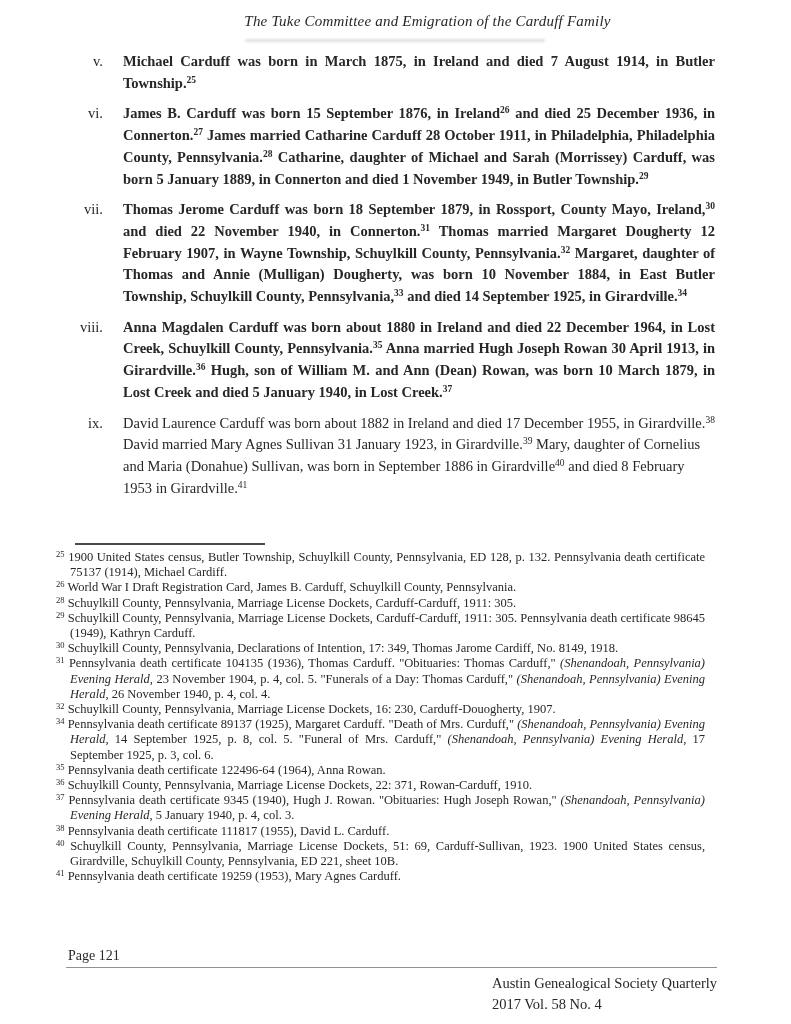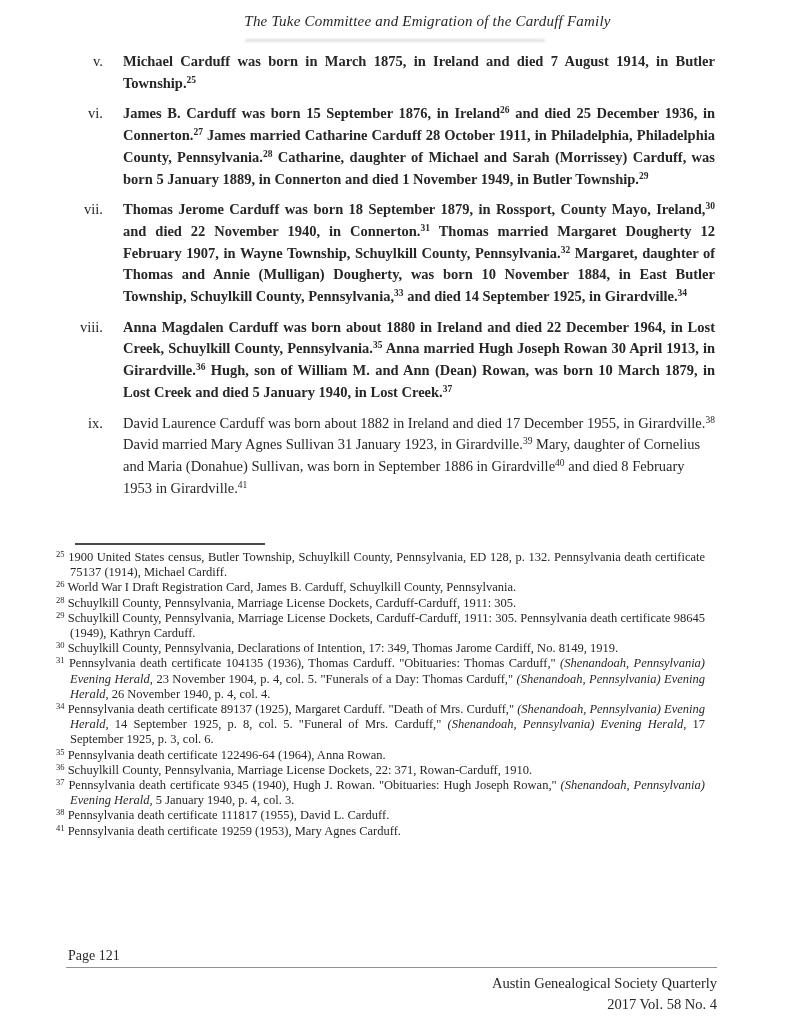--- a/index.html
+++ b/index.html
@@ -22,21 +22,21 @@
   .itext.justify{text-align:justify;font-weight:bold;}
   .itext.left{text-align:left;}
   sup.bsup{font-size:9.5px;line-height:0;position:relative;top:-5px;vertical-align:baseline;}
   .fn-separator{position:absolute;top:543px;left:75px;width:190px;height:0;border-top:2px solid #4a4a4a;}
   .footnotes{position:absolute;top:550px;left:56px;width:649px;font-size:12.5px;line-height:15.2px;}
   .footnote{margin:0;padding-left:14px;text-indent:-14px;text-align:justify;}
   sup.fnum{font-size:8.5px;line-height:0;position:relative;top:-4px;vertical-align:baseline;}
   .it{font-style:italic;}
   .page-label{position:absolute;top:948px;left:68px;font-size:14px;}
   .footer-rule{position:absolute;top:967px;left:66px;width:651px;height:0;border-top:1.5px solid #8f9484;}
-  .journal{position:absolute;top:973px;right:74px;text-align:right;font-size:14.5px;line-height:20.5px;margin-left:22px;}
+  .journal{position:absolute;top:973px;right:74px;font-size:14.5px;line-height:20.5px;margin-left:22px;}
 </style>
 </head>
 <body>
 
 <div class="page">
   <div class="title">The Tuke Committee and Emigration of the Carduff Family</div>
   <div class="title-artifact"></div>
 
   <ol class="items" id="items">
       <li class="item">
@@ -60,27 +60,29 @@
         <div class="itext left"><span>David Laurence Carduff was born about 1882 in Ireland and died 17 December 1955, in Girardville.</span><sup class="bsup">38</sup><span> David married Mary Agnes Sullivan 31 January 1923, in Girardville.</span><sup class="bsup">39</sup><span> Mary, daughter of Cornelius and Maria (Donahue) Sullivan, was born in September 1886 in Girardville</span><sup class="bsup">40</sup><span> and died 8 February 1953 in Girardville.</span><sup class="bsup">41</sup></div>
       </li>
     </ol>
 
   <div class="fn-separator"></div>
   <div class="footnotes" id="footnotes">
       <p class="footnote"><sup class="fnum">25</sup> <span>1900 United States census, Butler Township, Schuylkill County, Pennsylvania, ED 128, p. 132. Pennsylvania death certificate 75137 (1914), Michael Cardiff.</span></p>
       <p class="footnote"><sup class="fnum">26</sup> <span>World War I Draft Registration Card, James B. Carduff, Schuylkill County, Pennsylvania.</span></p>
       <p class="footnote"><sup class="fnum">28</sup> <span>Schuylkill County, Pennsylvania, Marriage License Dockets, Carduff-Carduff, 1911: 305.</span></p>
       <p class="footnote"><sup class="fnum">29</sup> <span>Schuylkill County, Pennsylvania, Marriage License Dockets, Carduff-Carduff, 1911: 305. Pennsylvania death certificate 98645 (1949), Kathryn Carduff.</span></p>
-      <p class="footnote"><sup class="fnum">30</sup> <span>Schuylkill County, Pennsylvania, Declarations of Intention, 17: 349, Thomas Jarome Cardiff, No. 8149, 1919.</span></p>
+      <p class="footnote"><sup class="fnum">30</sup> <span>Schuylkill County, Pennsylvania, Declarations of Intention, 17: 349, Thomas Jarome Cardiff, No. 8149, 1918.</span></p>
       <p class="footnote"><sup class="fnum">31</sup> <span>Pennsylvania death certificate 104135 (1936), Thomas Carduff. "Obituaries: Thomas Carduff," </span><span class="it">(Shenandoah, Pennsylvania) Evening Herald</span><span>, 23 November 1904, p. 4, col. 5. "Funerals of a Day: Thomas Carduff," </span><span class="it">(Shenandoah, Pennsylvania) Evening Herald</span><span>, 26 November 1940, p. 4, col. 4.</span></p>
+      <p class="footnote"><sup class="fnum">32</sup> <span>Schuylkill County, Pennsylvania, Marriage License Dockets, 16: 230, Carduff-Douogherty, 1907.</span></p>
       <p class="footnote"><sup class="fnum">34</sup> <span>Pennsylvania death certificate 89137 (1925), Margaret Carduff. "Death of Mrs. Curduff," </span><span class="it">(Shenandoah, Pennsylvania) Evening Herald</span><span>, 14 September 1925, p. 8, col. 5. "Funeral of Mrs. Carduff," </span><span class="it">(Shenandoah, Pennsylvania) Evening Herald</span><span>, 17 September 1925, p. 3, col. 6.</span></p>
       <p class="footnote"><sup class="fnum">35</sup> <span>Pennsylvania death certificate 122496-64 (1964), Anna Rowan.</span></p>
       <p class="footnote"><sup class="fnum">36</sup> <span>Schuylkill County, Pennsylvania, Marriage License Dockets, 22: 371, Rowan-Carduff, 1910.</span></p>
       <p class="footnote"><sup class="fnum">37</sup> <span>Pennsylvania death certificate 9345 (1940), Hugh J. Rowan. "Obituaries: Hugh Joseph Rowan," </span><span class="it">(Shenandoah, Pennsylvania) Evening Herald</span><span>, 5 January 1940, p. 4, col. 3.</span></p>
       <p class="footnote"><sup class="fnum">38</sup> <span>Pennsylvania death certificate 111817 (1955), David L. Carduff.</span></p>
+      <p class="footnote"><sup class="fnum">40</sup> <span>Schuylkill County, Pennsylvania, Marriage License Dockets, 51: 69, Carduff-Sullivan, 1923. 1900 United States census, Girardville, Schuylkill County, Pennsylvania, ED 221, sheet 10B.</span></p>
       <p class="footnote"><sup class="fnum">41</sup> <span>Pennsylvania death certificate 19259 (1953), Mary Agnes Carduff.</span></p>
     </div>
 
   <div class="page-label">Page 121</div>
   <div class="footer-rule"></div>
   <div class="journal">
     <div>Austin Genealogical Society Quarterly</div>
     <div>2017 Vol. 58 No. 4</div>
   </div>
 </div>

